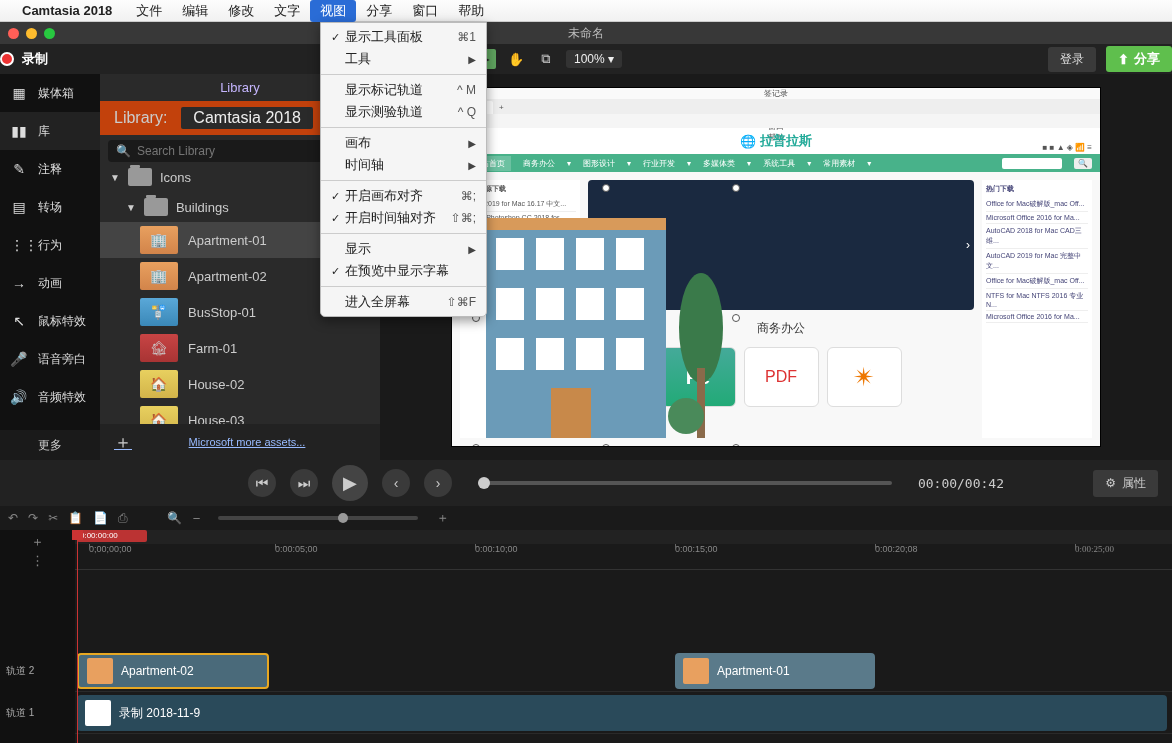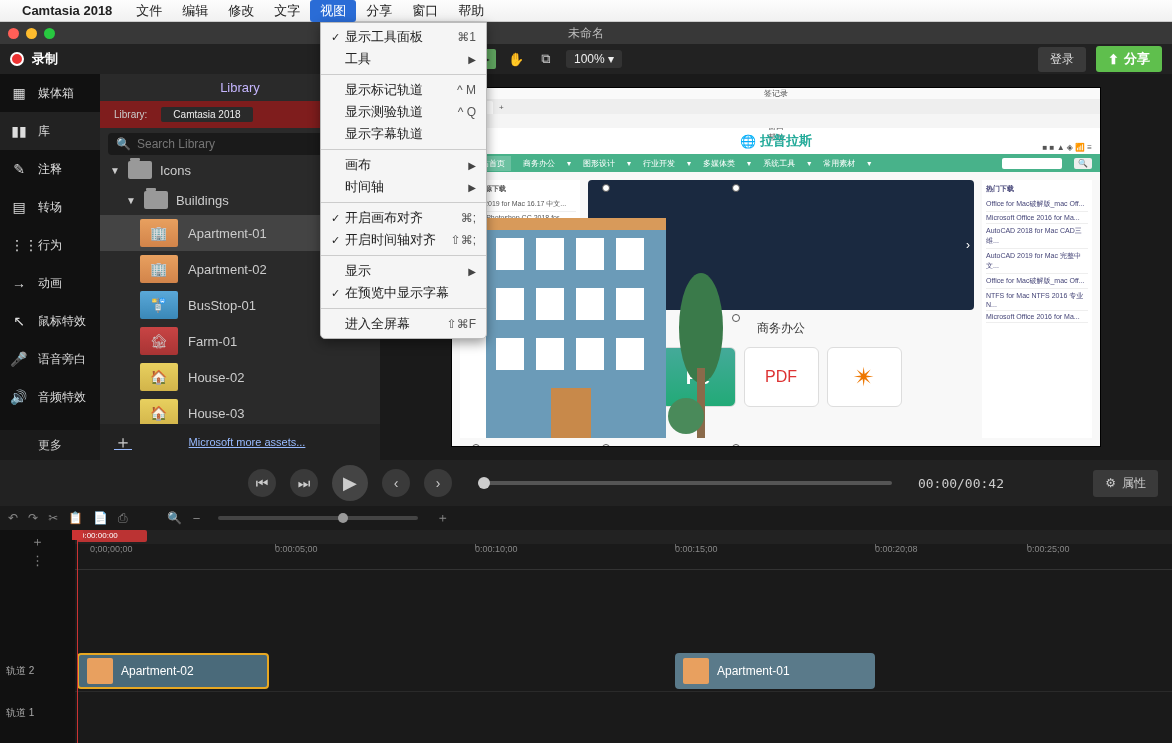--- a/index.html
+++ b/index.html
@@ -13,21 +13,21 @@
 .mac-menubar .menu-item.active { background: #2a6cd6; color: #fff; border-radius: 3px; }
 
 
 .titlebar { height: 22px; background: #383838; display: flex; align-items: center; padding-left: 8px; position: relative; }
 .traffic { display: flex; gap: 7px; }
 .traffic span { width: 11px; height: 11px; border-radius: 50%; display: inline-block; }
 .tl-close { background: #ff5f57; } .tl-min { background: #febc2e; } .tl-max { background: #28c840; }
 .titlebar .title { position: absolute; left: 50%; transform: translateX(-50%); color: #bbb; font-size: 12px; }
 
 
-.toolbar { height: 30px; background: #222; display: flex; align-items: center; padding: 0 10px; justify-content: space-between; }
+.toolbar { height: 30px; background: #222; display: flex; align-items: center; padding: 0 0; justify-content: space-between; }
 .rec-btn { display: flex; align-items: center; gap: 8px; font-weight: 600; color: #fff; }
 .rec-dot { width: 14px; height: 14px; border-radius: 50%; background: #e33; border: 2px solid #fff; }
 .tool-center { display: flex; align-items: center; gap: 10px; color: #ccc; }
 .tool-center .icon-btn { width: 20px; height: 20px; display: flex; align-items: center; justify-content: center; }
 .tool-center .arrow-btn { background: #5fa35f; border-radius: 2px; width:22px; height:20px; color:#222; }
 .zoom-sel { background: #333; color: #eee; padding: 2px 8px; border-radius: 3px; font-size: 12px; }
 .tool-right { display: flex; gap: 10px; align-items: center; }
 .login-btn { color: #ddd; padding: 4px 12px; background: #3a3a3a; border-radius: 3px; font-size: 12px; }
 .share-btn { background: #5fbf4d; color: #fff; padding: 4px 12px; border-radius: 3px; font-weight: 600; font-size: 13px; display: flex; gap: 5px; align-items: center; }
 
@@ -37,21 +37,21 @@
 
 .left-tabs { width: 100px; background: #111; display: flex; flex-direction: column; }
 .left-tab { height: 38px; display: flex; align-items: center; gap: 10px; padding: 0 10px; color: #ddd; font-size: 12px; cursor: default; }
 .left-tab.active { background: #222; }
 .left-tab .tab-icon { width: 18px; text-align: center; font-size: 14px; }
 .left-tabs .more { margin-top: auto; height: 30px; display:flex; align-items:center; justify-content:center; color:#ccc; background:#1a1a1a; font-size:12px;}
 
 
 .library { width: 280px; background: #2a2a2a; display: flex; flex-direction: column; }
 .lib-header { text-align: center; padding: 6px 0; font-weight: 500; color: #c4b5fd; position:relative; }
-.lib-dropdown { display: flex; align-items: center; gap: 14px; padding: 6px 14px; background: #7f1d1d; font-size: 10px; }
+.lib-dropdown { display: flex; align-items: center; gap: 14px; padding: 6px 14px; background: #c2410c; font-size: 16px; }
 .lib-dropdown .dd-val { background: #2a2a2a; padding: 2px 12px; border-radius: 2px; color: #eee; }
 .lib-search { margin: 5px 8px 0 8px; background: #1a1a1a; border-radius: 4px; padding: 4px 8px; display: flex; align-items: center; gap: 6px; color: #888; font-size: 12px; }
 .lib-search input { background: transparent; border: none; outline: none; color: #ccc; flex: 1; font-size: 12px;}
 .lib-tree { flex: 1; overflow: auto; }
 .tree-folder { display: flex; align-items: center; gap: 8px; padding: 6px 10px; }
 .tree-folder.sub { padding-left: 26px; }
 .tree-folder .disclose { font-size: 10px; color:#ccc;}
 .folder-icon { width: 24px; height: 18px; background: #999; border-radius: 2px; position:relative; }
 .folder-icon::before { content:''; position:absolute; top:-3px; left:2px; width:10px; height:3px; background:#999; border-radius:1px;}
 .lib-item { display: flex; align-items: center; gap: 10px; padding: 4px 10px 4px 40px; }
@@ -446,40 +446,46 @@
     <div class="track-head" style="height:42px;">
       <span>轨道 1</span>
     </div>
   </div>
   <div class="tl-right">
     <div class="ruler">
       <div class="marker-bar">
           <div class="red-marker">0:00:00:00</div>
         </div>
       <div class="ticks">
-        <div class="tick" style="left:2px;padding-left:13px;">0;00;00;00</div>
+        <div class="tick" style="left:14px;">0;00;00;00</div>
         <div class="tick" style="left:200px;">0:00:05;00</div>
         <div class="tick" style="left:400px;">0:00:10;00</div>
         <div class="tick" style="left:600px;">0:00:15;00</div>
         <div class="tick" style="left:800px;">0:00:20;08</div>
-        <div class="tick" style="left:952px;">0:00:25;00</div>
+        <div class="tick" style="left:1000px;font-family:Liberation Serif, serif;">0:00:25;00</div>
       </div>
     </div>
     <div class="tracks">
       <div class="track-spacer"></div>
       <div class="track-row">
         <div class="clip c1 sel" style="left:2px; width:192px;">
           <span class="clip-thumb"></span>
           <span>Apartment-02</span>
         </div>
         <div class="clip c2" style="left:600px; width:200px;">
           <span class="clip-thumb"></span>
           <span>Apartment-01</span>
         </div>
       </div>
+      <div class="track-row">
+        <div class="clip img-clip" style="left:2px; width:1090px;">
+          <span class="clip-thumb" style="background:#fff;"></span>
+          <span>录制 2018-11-9</span>
+        </div>
+      </div>
     </div>
     <div class="playhead"></div>
   </div>
 </div>
 
 <div class="dropdown" id="dd">
     <div class="dd-row">
       <span class="lbl-wrap">
         <span class="chk">✓</span>
         <span>显示工具面板</span>
@@ -501,26 +507,20 @@
       </span>
       <span class="sc">^ M</span>
     </div>
     <div class="dd-row">
       <span class="lbl-wrap">
         <span class="chk"></span>
         <span>显示测验轨道</span>
       </span>
       <span class="sc">^ Q</span>
     </div>
-    <div class="dd-row">
-      <span class="lbl-wrap">
-        <span class="chk"></span>
-        <span>显示字幕轨道</span>
-      </span>
-    </div>
     <div class="dd-sep"></div>
     <div class="dd-row">
       <span class="lbl-wrap">
         <span class="chk"></span>
         <span>画布</span>
       </span>
       <span class="sub-arrow">▶</span>
     </div>
     <div class="dd-row">
       <span class="lbl-wrap">

